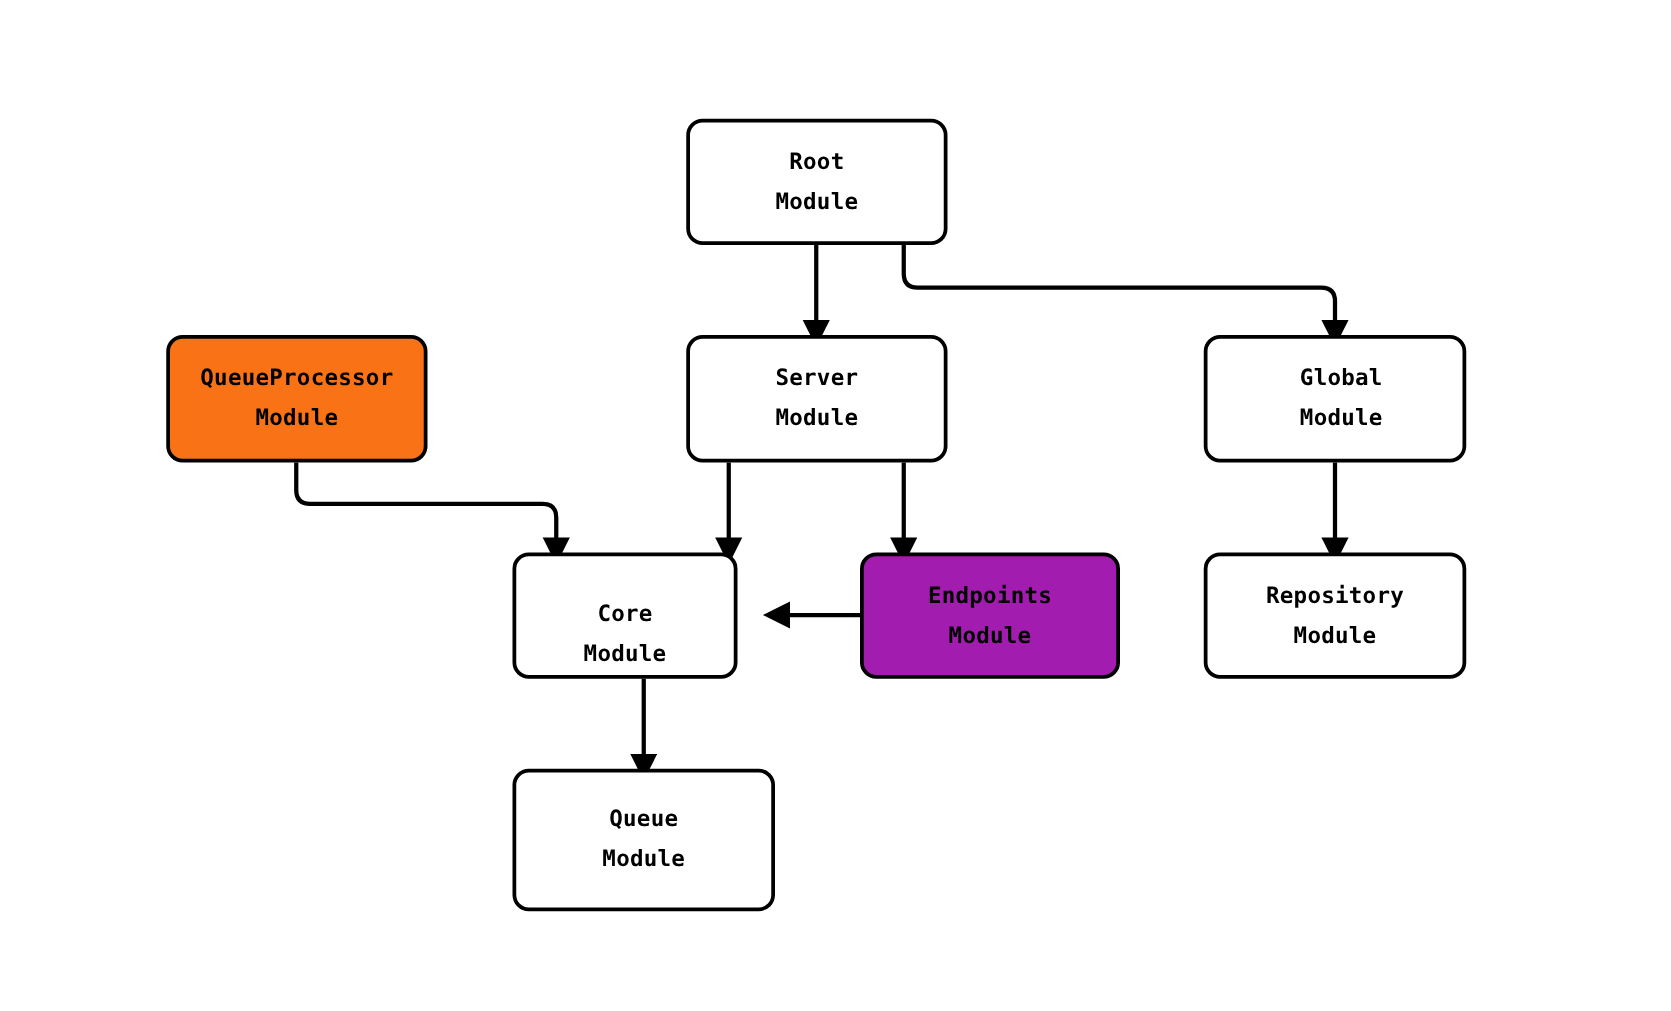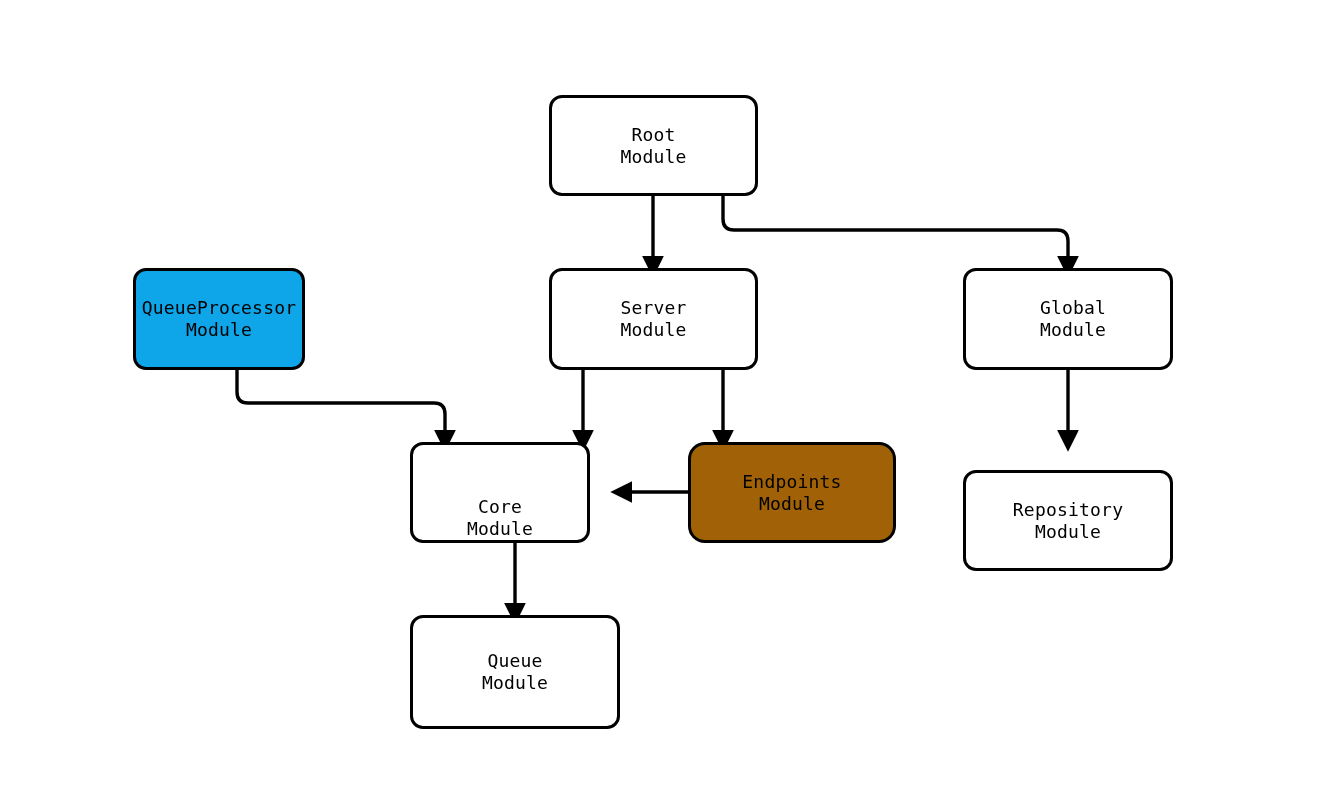--- a/index.html
+++ b/index.html
@@ -33,26 +33,26 @@
     border: 3px solid #000000;
     border-radius: 13px;
     display: flex;
     align-items: center;
     justify-content: center;
     z-index: 2;
   }
   .node-label {
     font-family: "DejaVu Sans Mono", "Liberation Mono", monospace;
     font-size: 18px;
-    line-height: 22px;
+    line-height: 32px;
     color: #000000;
     text-align: center;
     white-space: pre;
     letter-spacing: 0.2px;
-    font-weight: 400;
+    font-weight: 700;
   }
 </style>
 </head>
 <body>
 
 <div id="diagram-root">
 
   <svg id="edge-layer" viewBox="0 0 1337 809" width="1337" height="809" xmlns="http://www.w3.org/2000/svg">
     <defs>
       <marker id="arrowhead" markerWidth="9" markerHeight="9" refX="1.2" refY="3.2" orient="auto" markerUnits="strokeWidth">
@@ -69,46 +69,46 @@
         <path d="M 515 543 L 515 607" marker-end="url(#arrowhead)"></path>
         <path d="M 1068 370 L 1068 434" marker-end="url(#arrowhead)"></path>
       </g>
   </svg>
 
   <div class="node" style="left: 549px; top: 95px; width: 209px; height: 101px; border-color: rgb(0, 0, 0); background: rgb(255, 255, 255);">
     <span class="node-label">Root
 Module</span>
   </div>
 
-  <div class="node" style="left: 133px; top: 268px; width: 172px; height: 102px; border-color: rgb(0, 0, 0); background: #0ea5e9;">
+  <div class="node" style="left: 133px; top: 268px; width: 209px; height: 102px; border-color: rgb(0, 0, 0); background: #f97316;">
     <span class="node-label">QueueProcessor
 Module</span>
   </div>
 
   <div class="node" style="left: 549px; top: 268px; width: 209px; height: 102px; border-color: rgb(0, 0, 0); background: rgb(255, 255, 255); align-items: center;">
     <span class="node-label">Server
 Module</span>
   </div>
 
   <div class="node" style="left: 963px; top: 268px; width: 210px; height: 102px; border-color: rgb(0, 0, 0); background: rgb(255, 255, 255); padding-left: 10px;">
     <span class="node-label">Global
 Module</span>
   </div>
 
   <div class="node" style="left: 410px; top: 442px; width: 180px; height: 101px; border-color: rgb(0, 0, 0); background: rgb(255, 255, 255); align-items: flex-end;">
     <span class="node-label">Core
 Module</span>
   </div>
 
-  <div class="node" style="left: 688px; top: 442px; width: 208px; height: 101px; border-color: rgb(0, 0, 0); background: #a16207; border-radius: 17px;">
+  <div class="node" style="left: 688px; top: 442px; width: 208px; height: 101px; border-color: rgb(0, 0, 0); background: #a21caf;">
     <span class="node-label">Endpoints
 Module</span>
   </div>
 
-  <div class="node" style="left: 963px; top: 442px; width: 210px; height: 101px; border-color: rgb(0, 0, 0); background: rgb(255, 255, 255); margin-top: 28px;">
+  <div class="node" style="left: 963px; top: 442px; width: 210px; height: 101px; border-color: rgb(0, 0, 0); background: rgb(255, 255, 255);">
     <span class="node-label">Repository
 Module</span>
   </div>
 
   <div class="node" style="left: 410px; top: 615px; width: 210px; height: 114px; border-color: rgb(0, 0, 0); background: rgb(255, 255, 255);">
     <span class="node-label">Queue
 Module</span>
   </div>
 
 </div>

